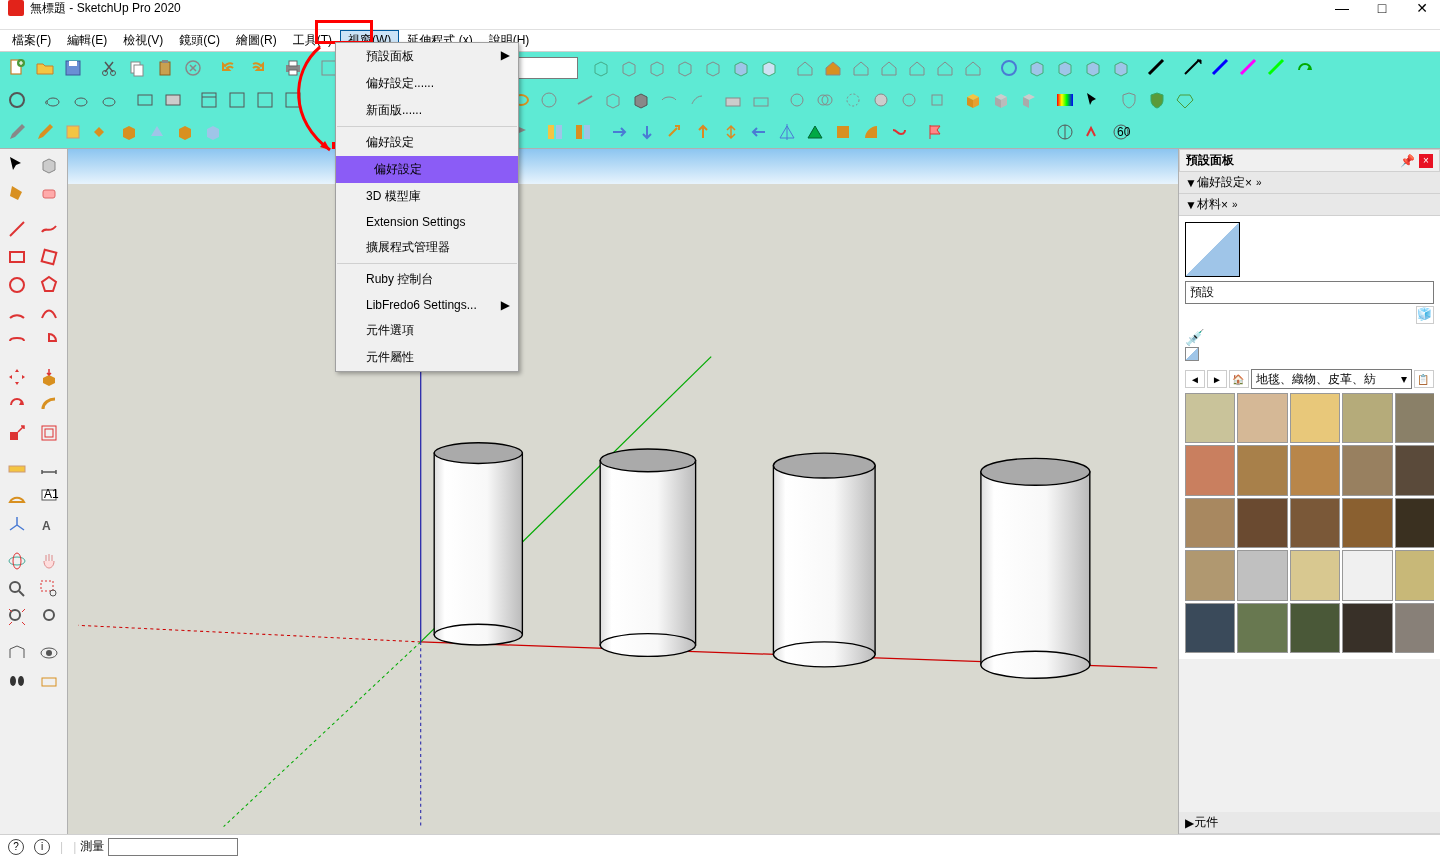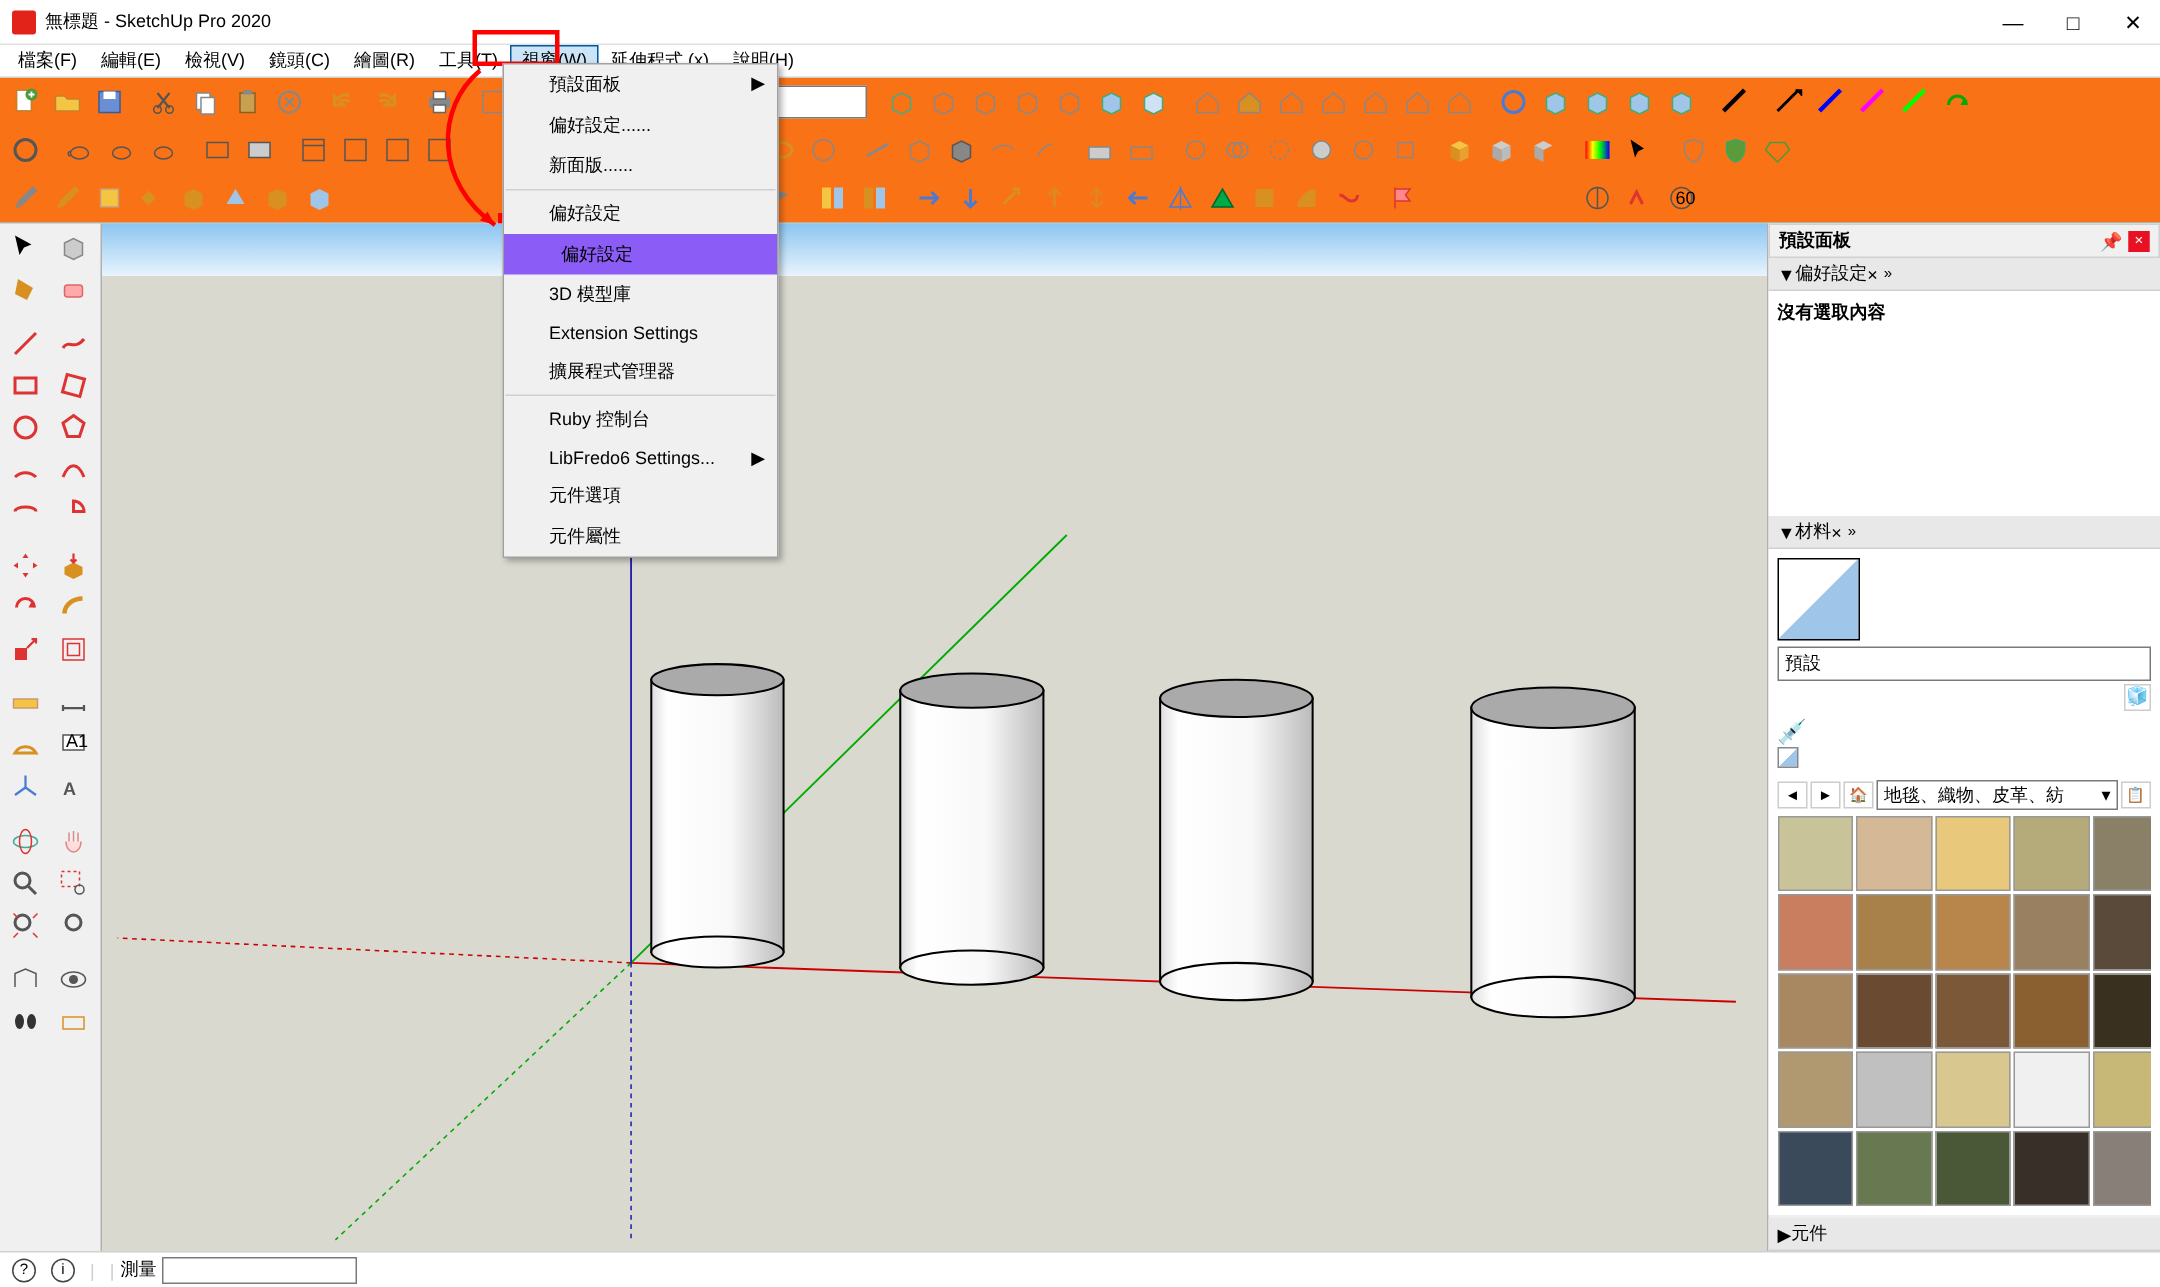--- a/index.html
+++ b/index.html
@@ -1,32 +1,32 @@
 <!DOCTYPE html>
 <html><head>
 <meta charset="utf-8">
 <style>
 * { margin: 0; padding: 0; box-sizing: border-box; font-family: "Microsoft JhengHei", "Segoe UI", sans-serif; font-size: 12px; }
 body { background: #f0f0f0; width: 1440px; height: 858px; overflow: hidden; display: flex; flex-direction: column; }
 
 
-.titlebar { height: 30px; background: #fff; display: flex; align-items: center; padding: 0 8px; border-bottom: 1px solid #e0e0e0; }
+.titlebar { height: 30px; background: #fff; display: flex; align-items: flex-start; padding: 0 8px; border-bottom: 1px solid #e0e0e0; }
 .titlebar .app-icon { width: 16px; height: 16px; background: #e2231a; border-radius: 2px; margin-right: 6px; }
 .titlebar .title { flex: 1; color: #000; }
 .titlebar .win-btns { display: flex; gap: 20px; }
 .titlebar .win-btn { width: 20px; text-align: center; cursor: default; font-size: 14px; color: #000; }
 
 
 .menubar { height: 22px; background: #fff; display: flex; align-items: center; padding: 0 4px; border-bottom: 1px solid #d0d0d0; }
 .menubar .menu-item { padding: 2px 8px; cursor: default; }
 .menubar .menu-item.highlighted { background: #cce4f7; border: 1px solid #005a9e; padding: 1px 7px; }
 .menu-annotation { position: absolute; border: 3px solid #ff0000; pointer-events: none; }
 
 
-.toolbars { background: #f97316; border-bottom: 1px solid #b0b0b0; }
+.toolbars { background: #5eead4; border-bottom: 1px solid #b0b0b0; }
 .toolbar-row { display: flex; align-items: center; height: 32px; padding: 2px 4px; gap: 2px; flex-wrap: nowrap; }
 .tb-sep { width: 6px; }
 .tb-btn { width: 26px; height: 26px; border: 1px solid transparent; display: flex; align-items: center; justify-content: center; cursor: default; }
 .tb-btn svg { width: 20px; height: 20px; }
 .tb-combo { width: 70px; height: 22px; border: 1px solid #7a7a7a; background: #fff; }
 
 
 .main { flex: 1; display: flex; min-height: 0; }
 
 
@@ -989,23 +989,20 @@
       <span style="margin-right:4px">📌</span>
       <span class="x" style="background:#e81123;color:#fff;border-color:#e81123">×</span>
     </div>
 
     <div class="panel-sub">
       <span class="tri">▼</span>
       <span class="ttl">偏好設定</span>
       <span class="x">×</span>
       <span style="width:4px"></span>
       <span style="font-size:10px">»</span>
-    </div>
-    <div class="panel-body entity-info">
-      <b>沒有選取內容</b>
     </div>
 
     <div class="panel-sub">
       <span class="tri">▼</span>
       <span class="ttl">材料</span>
       <span class="x">×</span>
       <span style="width:4px"></span>
       <span style="font-size:10px">»</span>
     </div>
     <div class="panel-body mat-panel" style="padding:2px">

